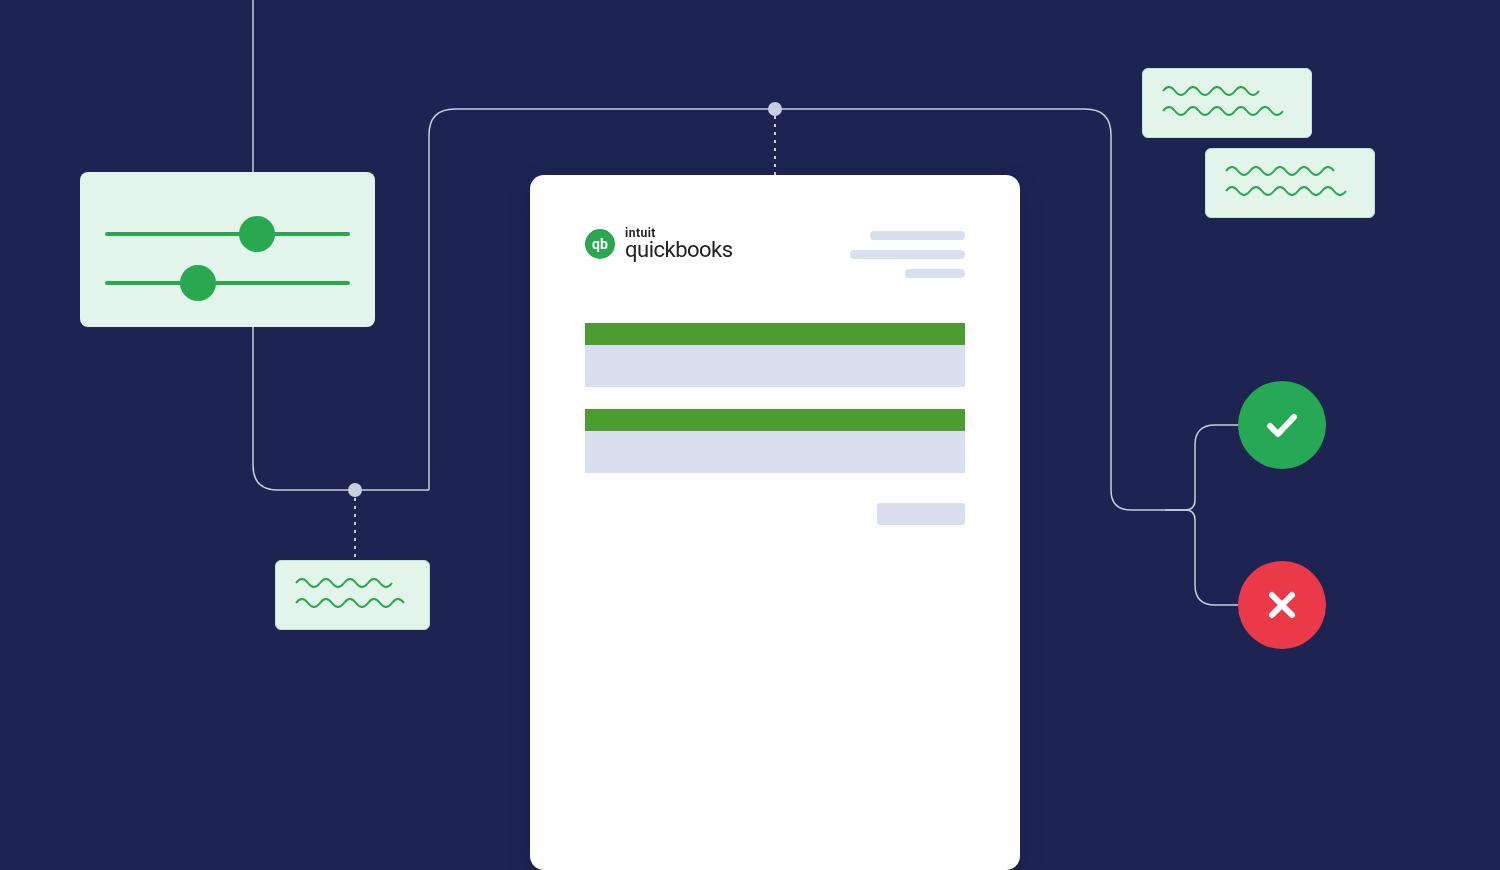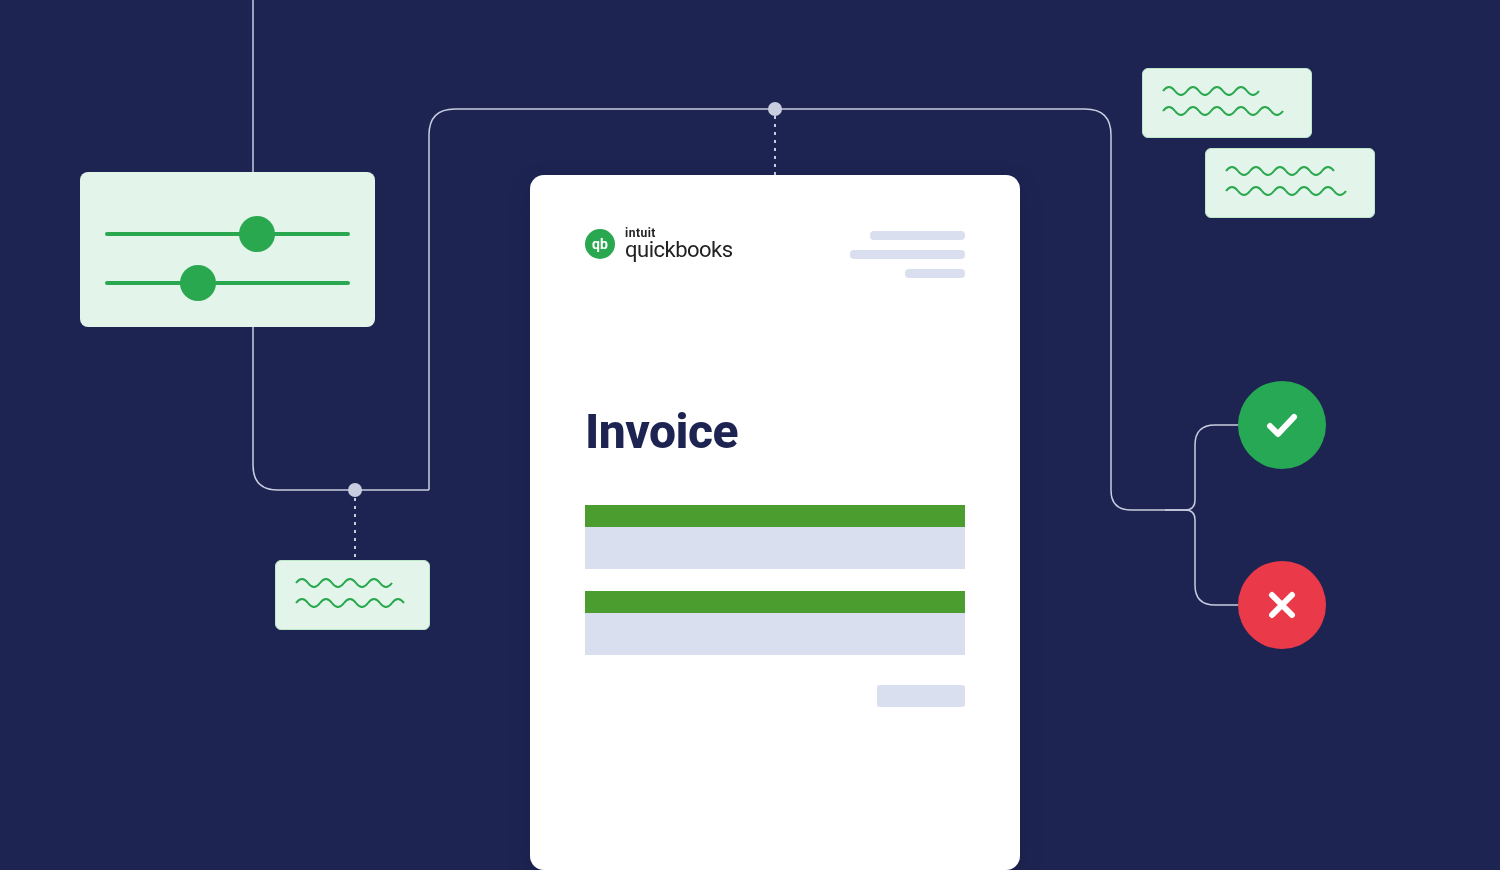--- a/index.html
+++ b/index.html
@@ -164,21 +164,20 @@
         <span class="qb-name">quickbooks</span>
       </div>
     </div>
     <div class="header-lines">
       <div class="hline l1"></div>
       <div class="hline l2"></div>
       <div class="hline l3"></div>
     </div>
   </div>
 
-  <div class="invoice-title">Invoice</div>
 
   <div class="invoice-rows">
     <div class="invoice-row">
       <div class="row-head"></div>
       <div class="row-body"></div>
     </div>
     <div class="invoice-row">
       <div class="row-head"></div>
       <div class="row-body"></div>
     </div>

